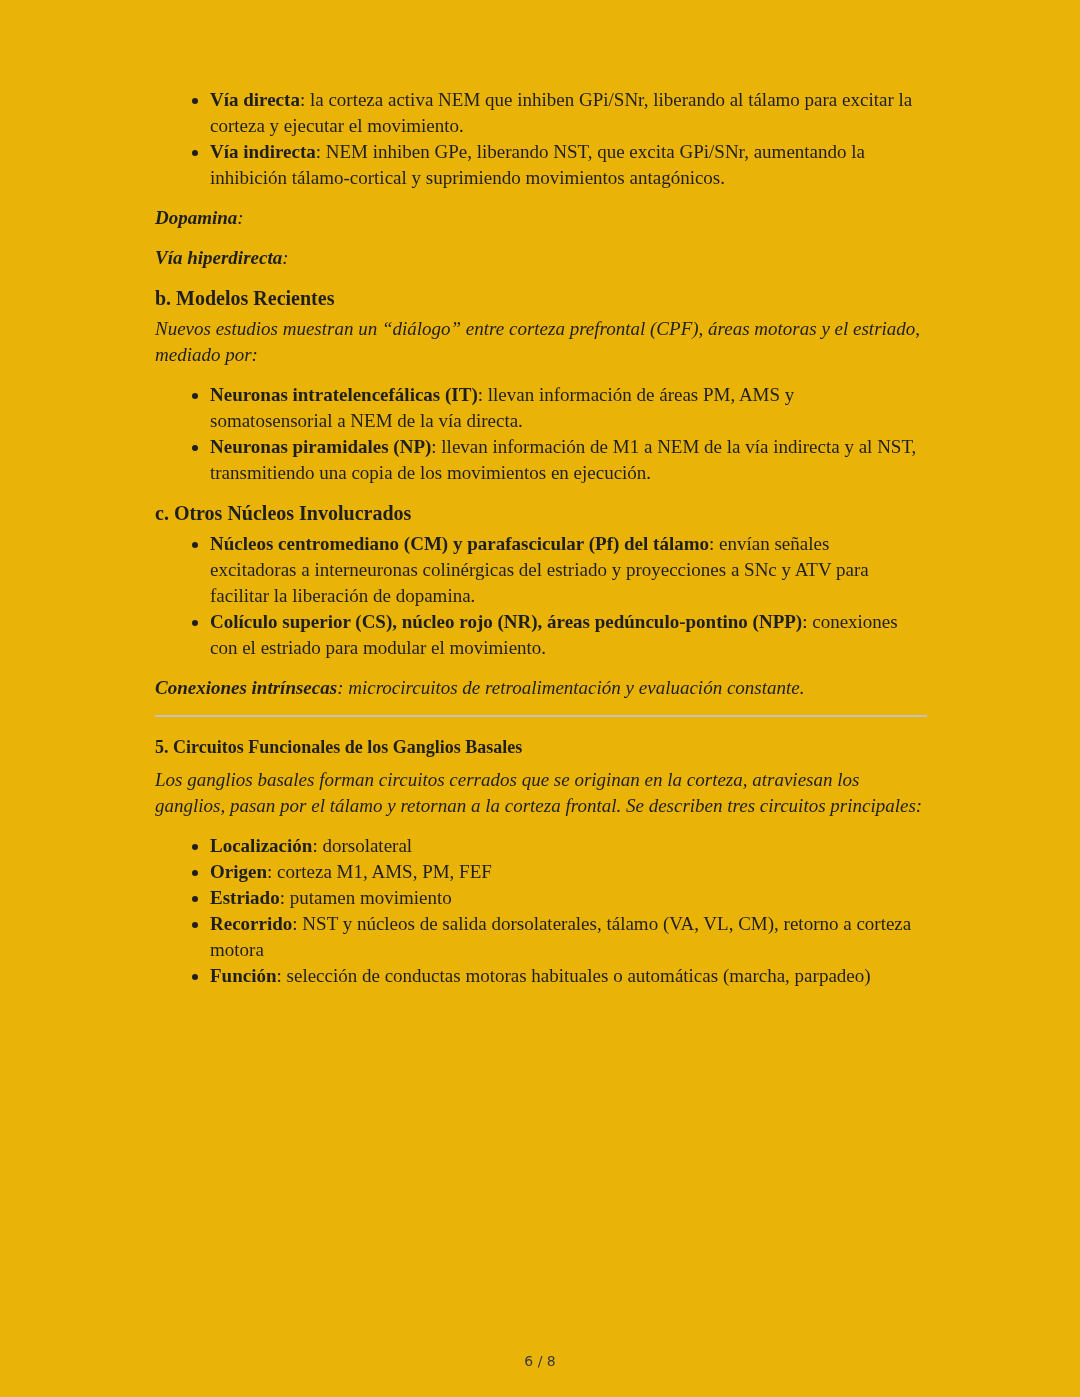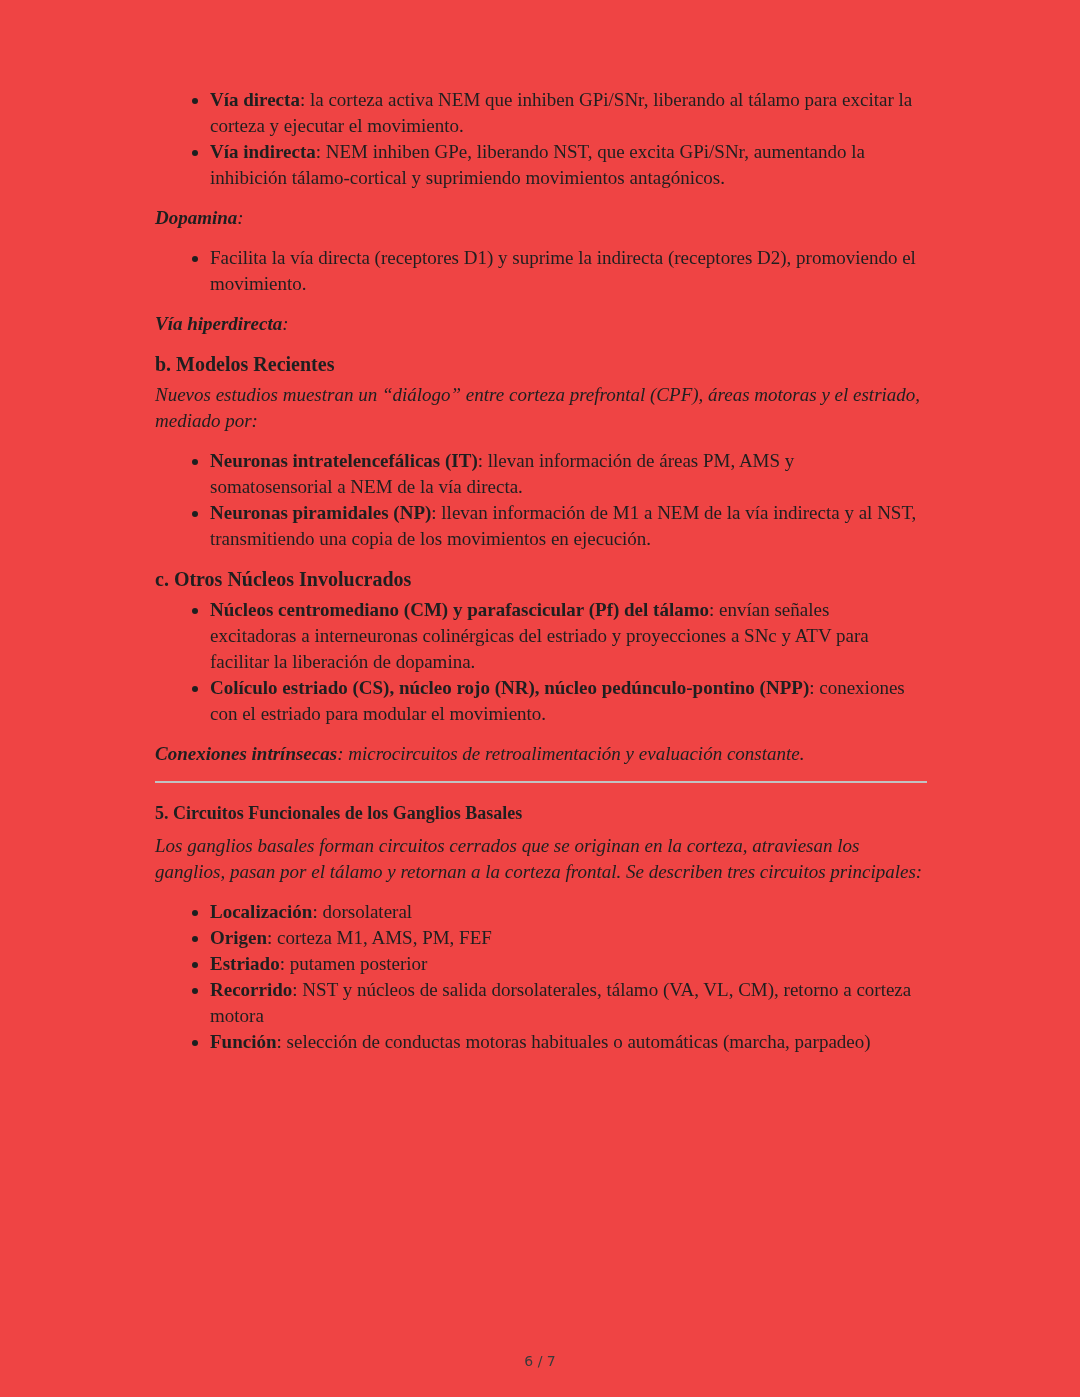--- a/index.html
+++ b/index.html
@@ -4,21 +4,21 @@
 <style>
   html, body {
     margin: 0;
     padding: 0;
     background: #ffffff;
   }
   .page {
     position: relative;
     width: 1080px;
     height: 1397px;
-    background: #ef4444;
+    background: #eab308;
     overflow: hidden;
     font-family: "Liberation Serif", "DejaVu Serif", serif;
     color: #1f1f1f;
   }
   .content {
     position: absolute;
     left: 155px;
     top: 73px;
     width: 772px;
     font-size: 19px;
@@ -81,56 +81,53 @@
 <div class="page">
   <main class="content">
 
     <ul>
       <li><span class="b">Vía directa</span><span>: la corteza activa NEM que inhiben GPi/SNr, liberando al tálamo para excitar la corteza y ejecutar el movimiento.</span></li>
       <li><span class="b">Vía indirecta</span><span>: NEM inhiben GPe, liberando NST, que excita GPi/SNr, aumentando la inhibición tálamo-cortical y suprimiendo movimientos antagónicos.</span></li>
     </ul>
 
     <p><span class="b">Dopamina</span><span>:</span></p>
 
-    <ul>
-      <li><span>Facilita la vía directa (receptores D1) y suprime la indirecta (receptores D2), promoviendo el movimiento.</span></li>
-    </ul>
 
     <p><span class="b">Vía hiperdirecta</span><span>:</span></p>
 
 
     <h3>b. Modelos Recientes</h3>
     <p>Nuevos estudios muestran un “diálogo” entre corteza prefrontal (CPF), áreas motoras y el estriado, mediado por:</p>
 
     <ul>
       <li><span class="b">Neuronas intratelencefálicas (IT)</span><span>: llevan información de áreas PM, AMS y somatosensorial a NEM de la vía directa.</span></li>
       <li><span class="b">Neuronas piramidales (NP)</span><span>: llevan información de M1 a NEM de la vía indirecta y al NST, transmitiendo una copia de los movimientos en ejecución.</span></li>
     </ul>
 
     <h3>c. Otros Núcleos Involucrados</h3>
 
     <ul>
       <li><span class="b">Núcleos centromediano (CM) y parafascicular (Pf) del tálamo</span><span>: envían señales excitadoras a interneuronas colinérgicas del estriado y proyecciones a SNc y ATV para facilitar la liberación de dopamina.</span></li>
-      <li><span class="b">Colículo estriado (CS), núcleo rojo (NR), núcleo pedúnculo-pontino (NPP)</span><span>: conexiones con el estriado para modular el movimiento.</span></li>
+      <li><span class="b">Colículo superior (CS), núcleo rojo (NR), áreas pedúnculo-pontino (NPP)</span><span>: conexiones con el estriado para modular el movimiento.</span></li>
     </ul>
 
     <p><span class="b">Conexiones intrínsecas</span><span>: microcircuitos de retroalimentación y evaluación constante.</span></p>
 
     <hr>
 
     <h2>5. Circuitos Funcionales de los Ganglios Basales</h2>
     <p>Los ganglios basales forman circuitos cerrados que se originan en la corteza, atraviesan los ganglios, pasan por el tálamo y retornan a la corteza frontal. Se describen tres circuitos principales:</p>
 
 
     <ul>
       <li><span class="b">Localización</span><span>: dorsolateral</span></li>
       <li><span class="b">Origen</span><span>: corteza M1, AMS, PM, FEF</span></li>
-      <li><span class="b">Estriado</span><span>: putamen posterior</span></li>
+      <li><span class="b">Estriado</span><span>: putamen movimiento</span></li>
       <li><span class="b">Recorrido</span><span>: NST y núcleos de salida dorsolaterales, tálamo (VA, VL, CM), retorno a corteza motora</span></li>
       <li><span class="b">Función</span><span>: selección de conductas motoras habituales o automáticas (marcha, parpadeo)</span></li>
     </ul>
 
   </main>
 
   <div class="page-footer">
-    <span>6 / 7</span>
+    <span>6 / 8</span>
   </div>
 </div>
 
 </body></html>

